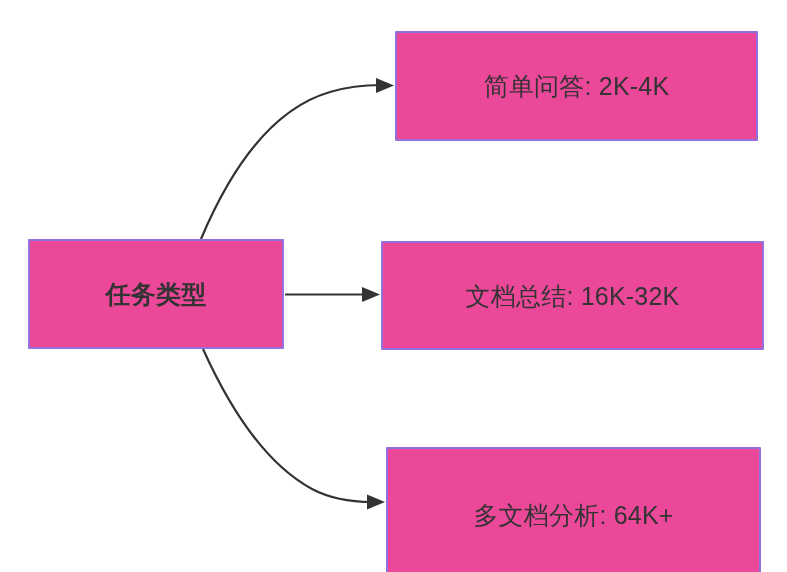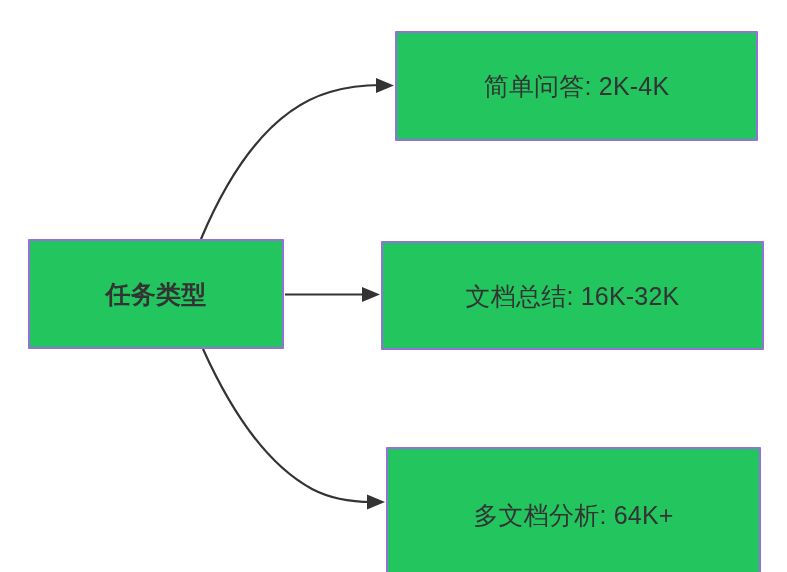--- a/index.html
+++ b/index.html
@@ -25,21 +25,21 @@
     position: absolute;
     left: 0;
     top: 0;
     width: 787px;
     height: 572px;
     pointer-events: none;
   }
   .node {
     position: absolute;
     box-sizing: border-box;
-    background: #22c55e;
+    background: #ec4899;
     border: 2px solid #9370db;
     border-radius: 1px;
     display: flex;
     align-items: center;
     justify-content: center;
     text-align: center;
   }
   .node-label {
     color: #333333;
     font-size: 25px;

